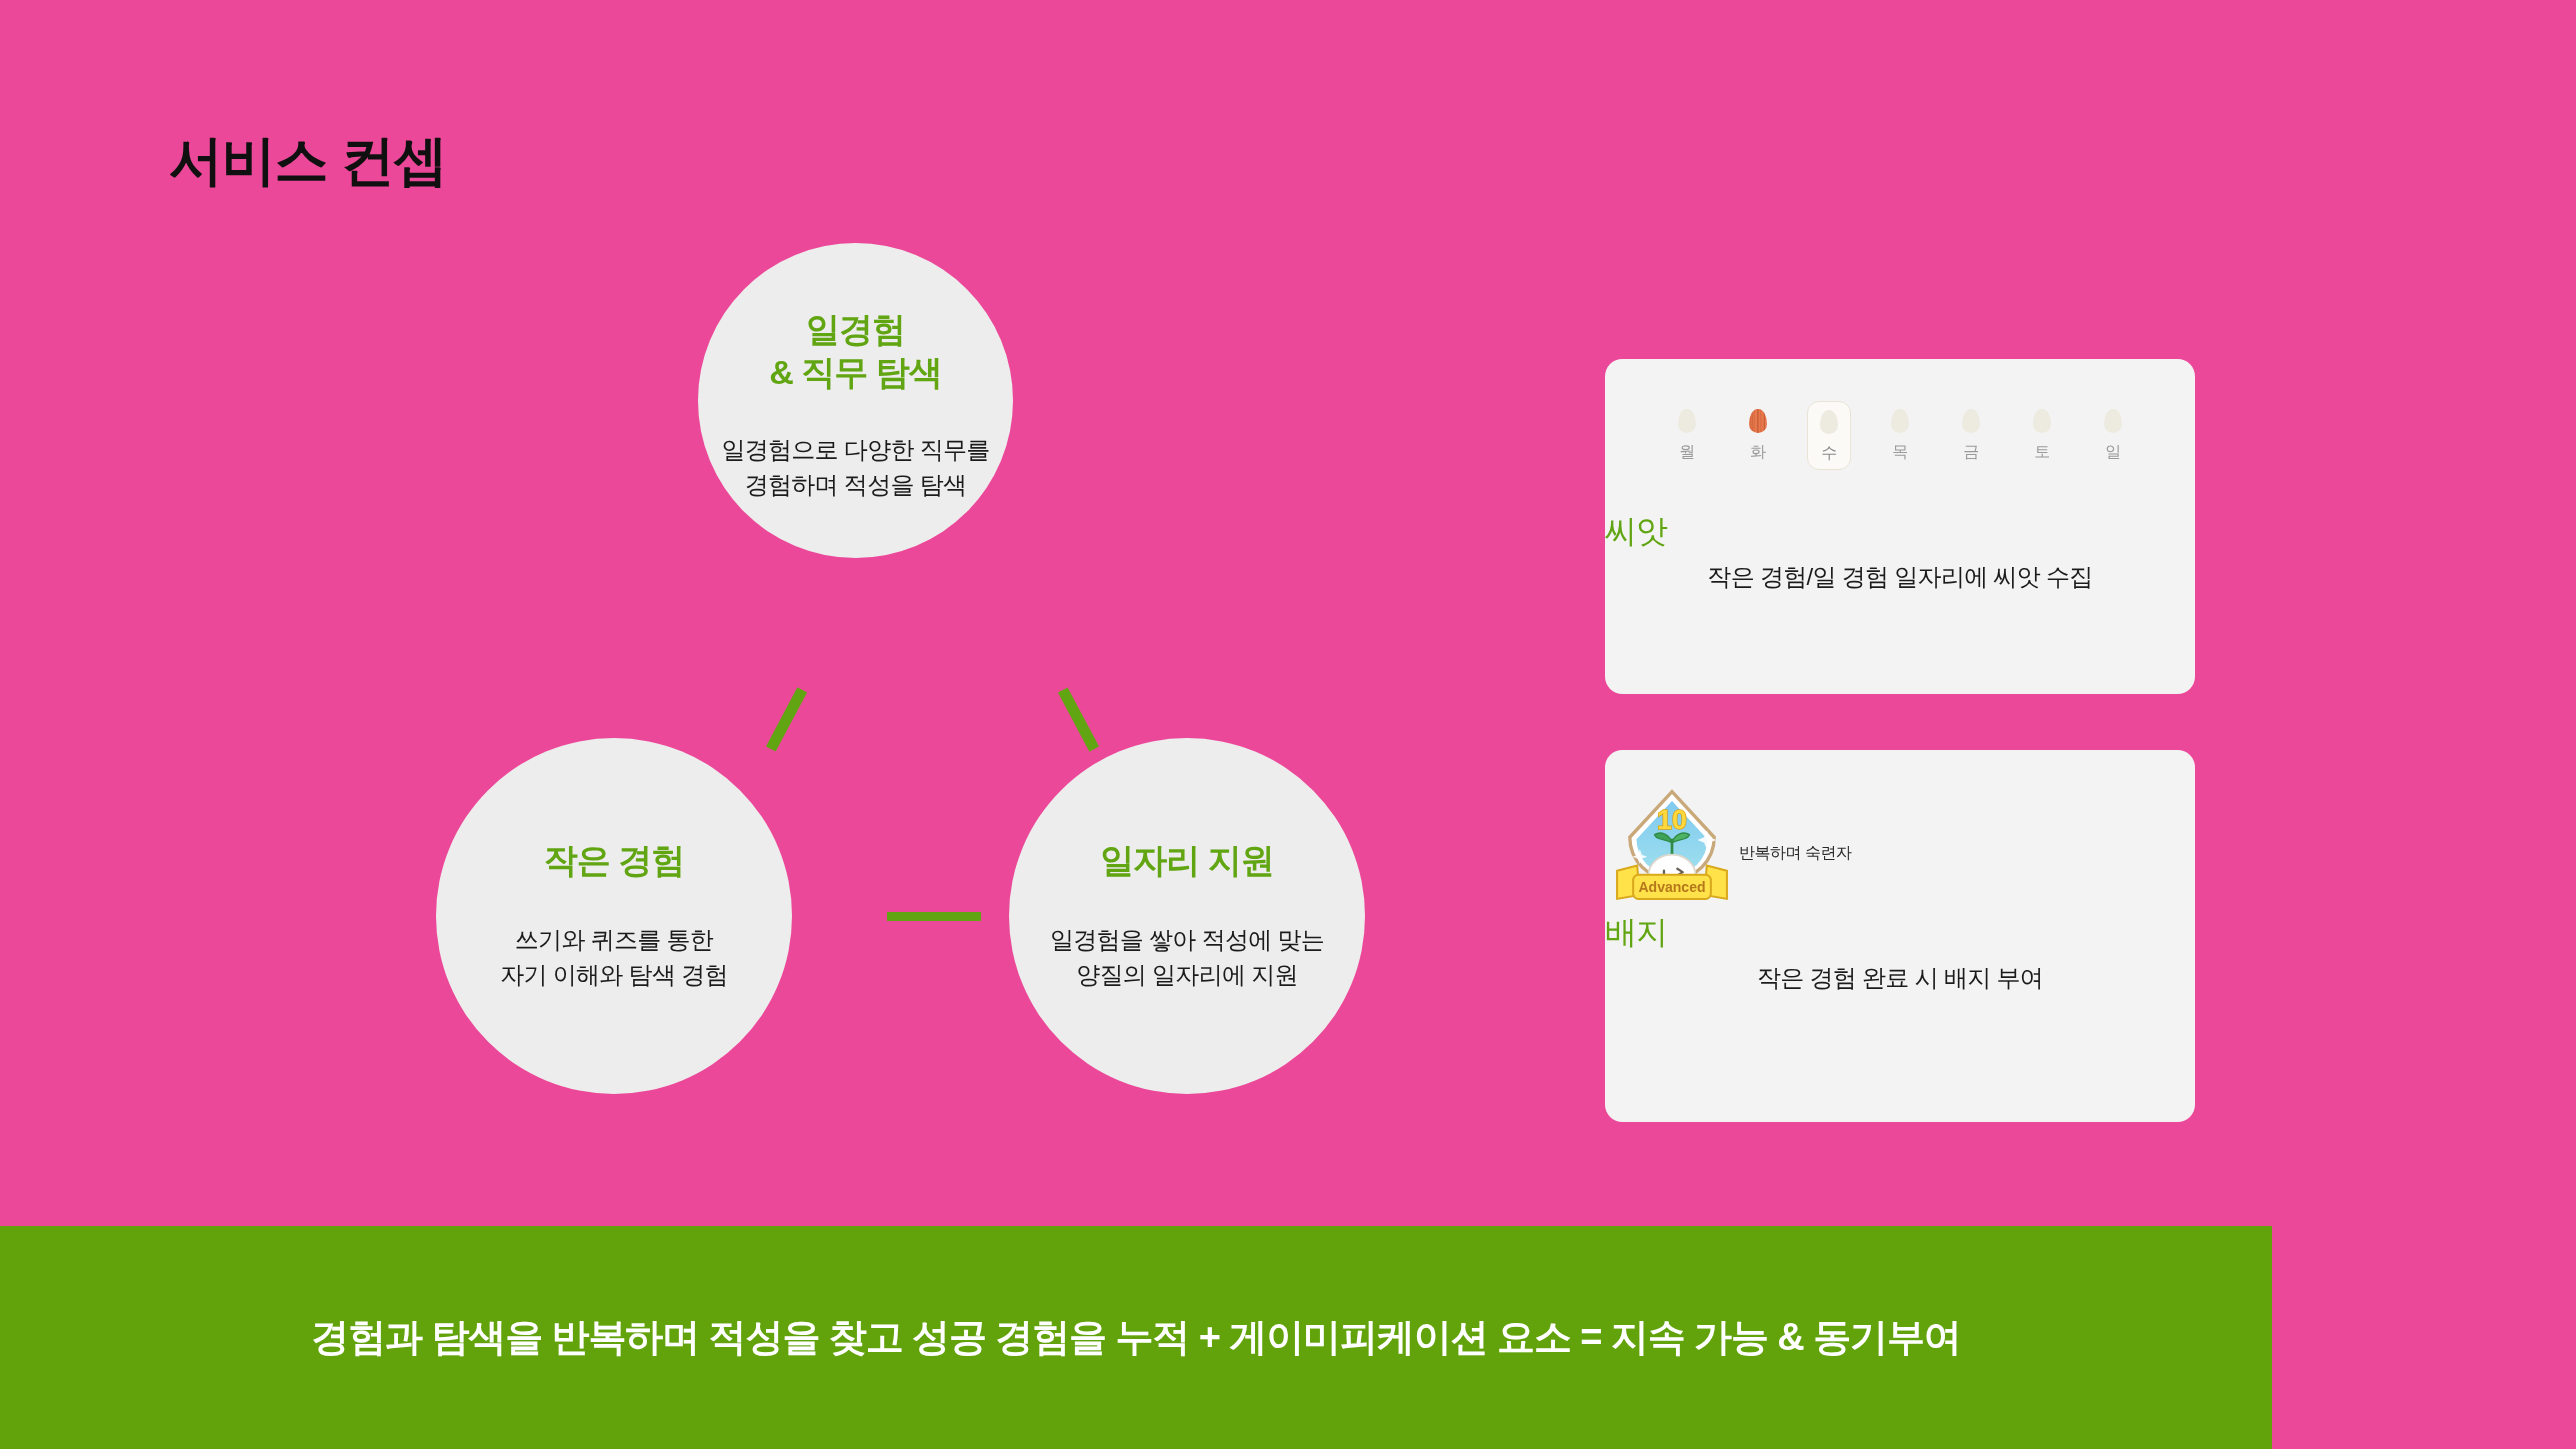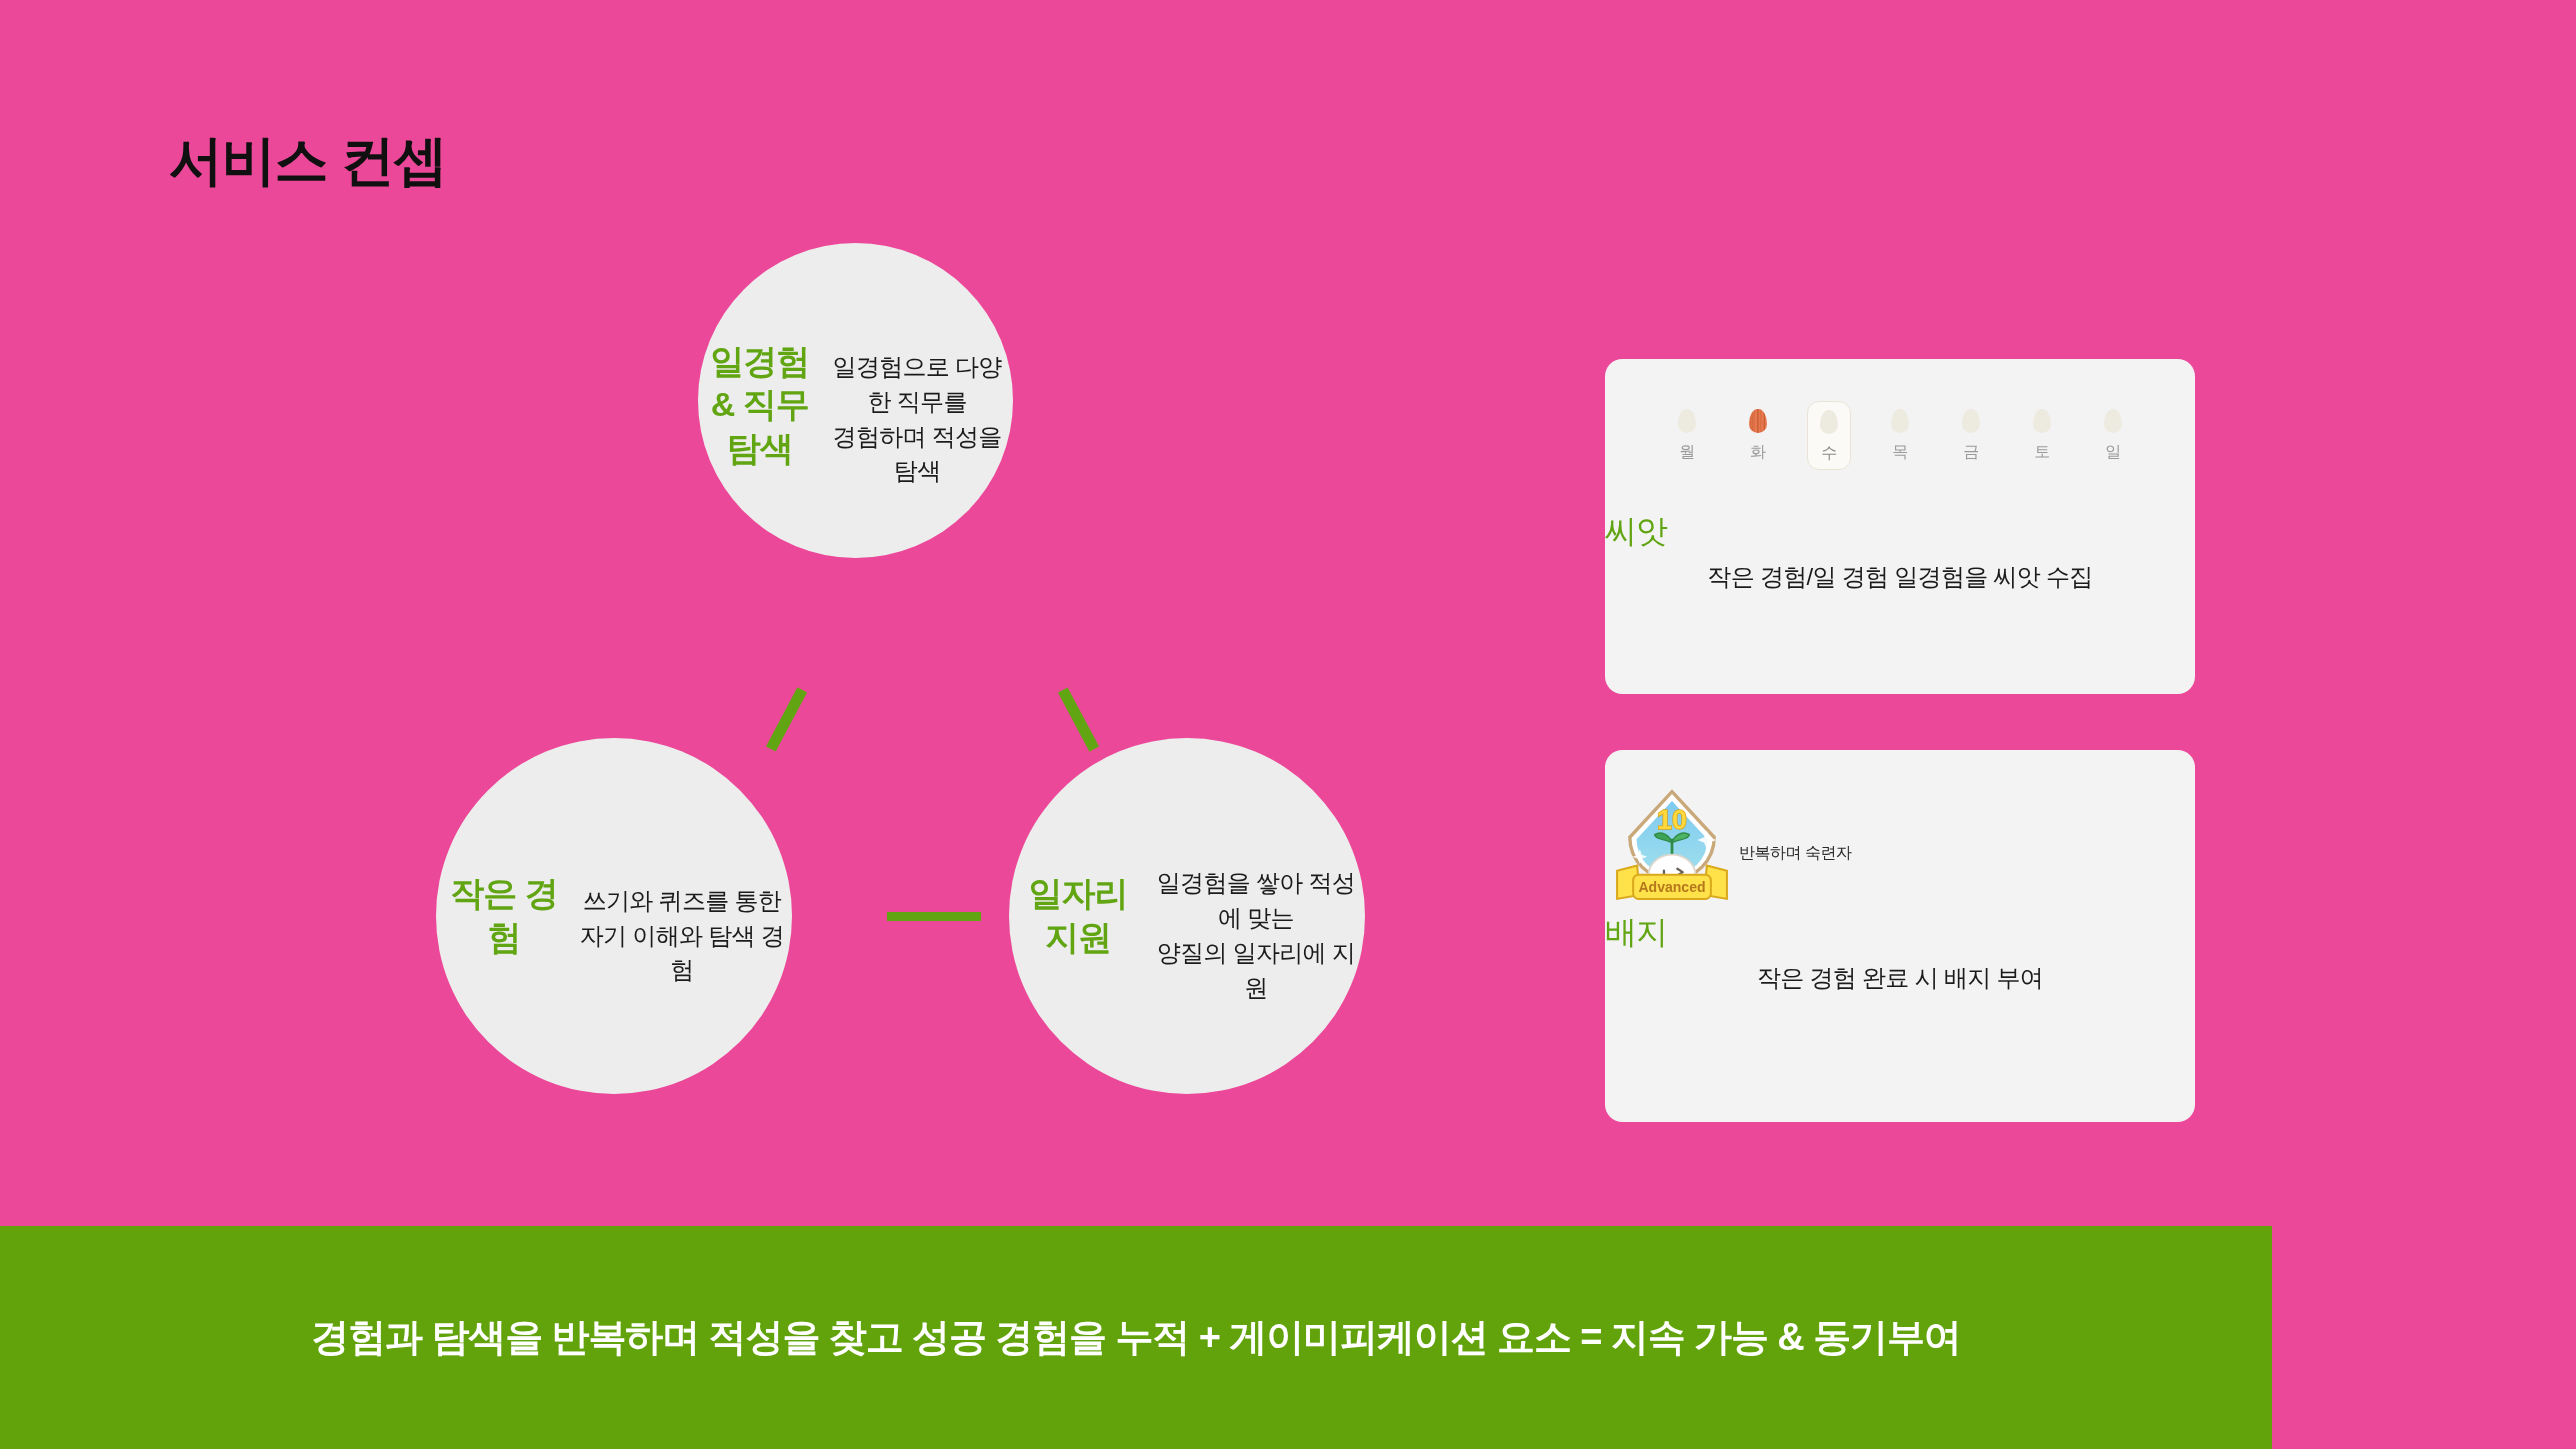--- a/index.html
+++ b/index.html
@@ -16,21 +16,21 @@
   .page-title{
     position:absolute; left:169px; top:131px;
     font-size:54px; font-weight:bold; color:#101010;
     letter-spacing:-1.3px; line-height:1.1; white-space:nowrap;
   }
 
   
   .circle{
     position:absolute; border-radius:50%;
     background:#EDEDED;
-    display:flex; flex-direction:row;
+    display:flex; flex-direction:column;
     align-items:center; justify-content:center;
     text-align:center;
   }
   .circle-top   { left:698px; top:243px;  width:315px;  height:315px; }
   .circle-left  { left:436px;  top:738px; width:356px;  height:356px; }
   .circle-right { left:1009px; top:738px; width:356px;  height:356px; }
 
   .c-title{
     font-size:34px; font-weight:bold; color:#62A513;
     line-height:1.28; letter-spacing:-1px; white-space:pre-line;
@@ -181,21 +181,21 @@
       <div class="day-cell">
         <div class="seed"></div>
         <div class="day-label">토</div>
       </div>
       <div class="day-cell">
         <div class="seed"></div>
         <div class="day-label">일</div>
       </div>
     </div>
     <div class="card-title">씨앗</div>
-    <div class="card-desc">작은 경험/일 경험 일경험을 씨앗 수집</div>
+    <div class="card-desc">작은 경험/일 경험 일자리에 씨앗 수집</div>
   </div>
 
   <div class="card card-badge">
     <div class="badge-wrap">
       <svg width="134" height="134" viewBox="0 0 200 200">
         <defs>
           <linearGradient id="skyGrad" x1="0" y1="0" x2="0" y2="1">
             <stop offset="0%" stop-color="#7FC9F0"></stop>
             <stop offset="100%" stop-color="#9FE0EE"></stop>
           </linearGradient>

